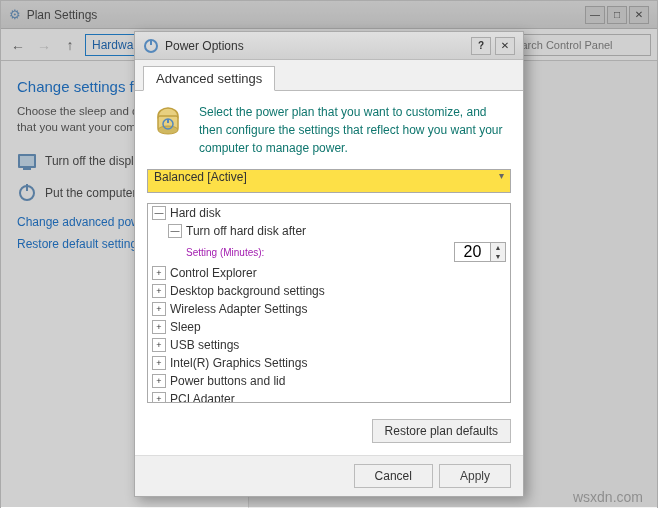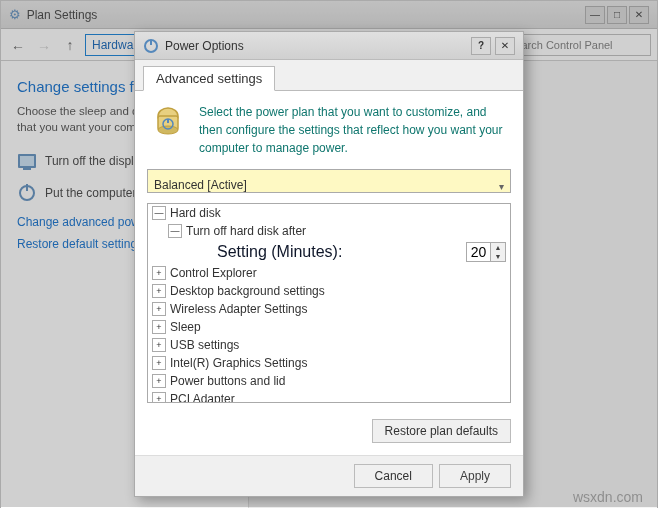--- a/index.html
+++ b/index.html
@@ -340,26 +340,26 @@
     }
 
     
     .dropdown-row {
       margin-bottom: 10px;
     }
     .dropdown {
       width: 100%;
       height: 24px;
       border: 1px solid #aaa;
-      background: #fef9c3;
+      background: #fde047;
       font-size: 12px;
       padding: 0 6px;
       cursor: pointer;
       display: flex;
-      align-items: flex-end;
+      align-items: flex-start;
       justify-content: space-between;
       color: #333;
     }
     .dropdown-arrow {
       font-size: 10px;
       color: #666;
     }
 
     
     .tree-container {
@@ -407,35 +407,34 @@
     }
 
     
     .spinner-row {
       display: flex;
       align-items: center;
       gap: 6px;
       padding: 2px 4px;
     }
     .spinner-label {
+      font-size: 10px;
+      color: #a21caf;
+      flex: 1;
+    }
+    .spinner-control {
+      display: flex;
+      align-items: center;
+    }
+    .spinner-input {
+      width: 36px;
+      height: 20px;
+      border: 1px solid #aaa;
+      text-align: center;
       font-size: 16px;
-      color: #0f172a;
-      flex: 1;
-      margin-left: 31px;
-    }
-    .spinner-control {
-      display: flex;
-      align-items: center;
-    }
-    .spinner-input {
-      width: 24px;
-      height: 20px;
-      border: 1px solid #aaa;
-      text-align: center;
-      font-size: 14px;
       border-right: none;
     }
     .spinner-arrows {
       display: flex;
       flex-direction: column;
       border: 1px solid #aaa;
       height: 20px;
     }
     .spin-up, .spin-down {
       flex: 1;

